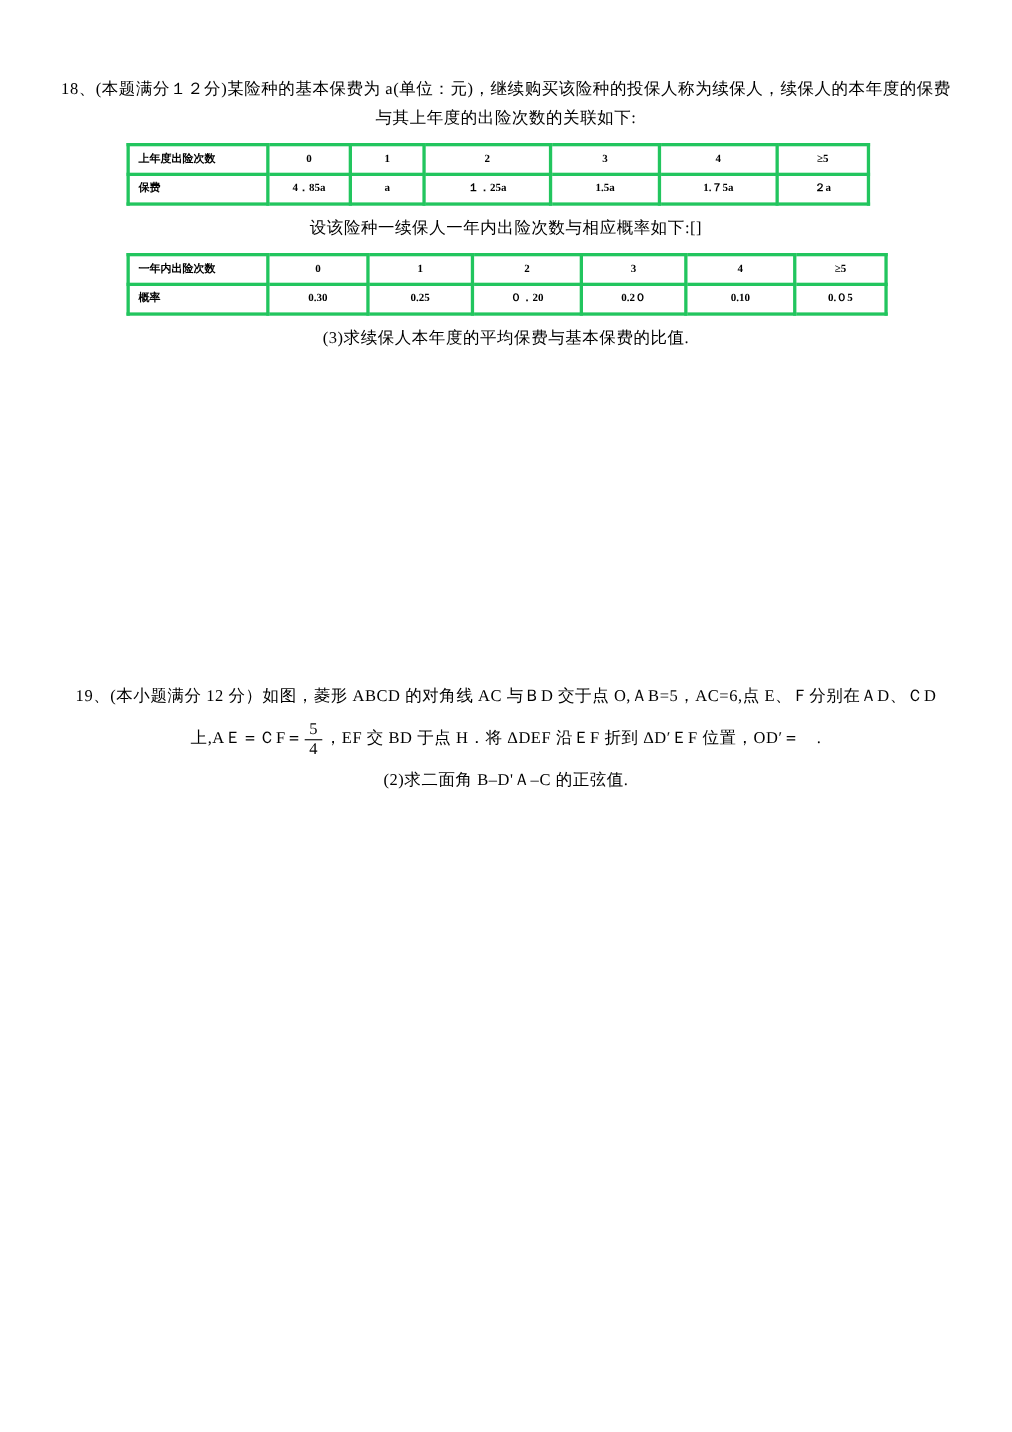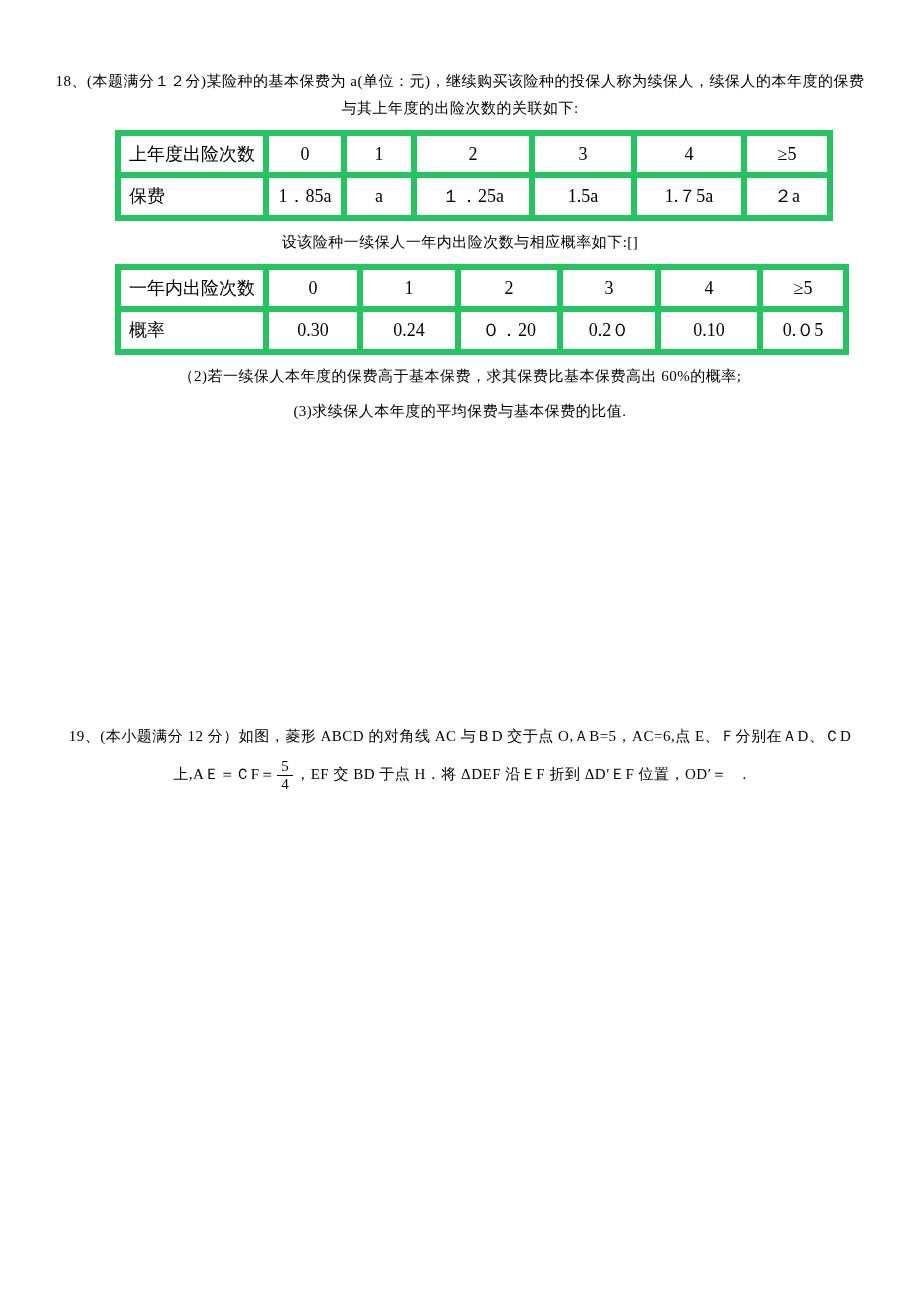--- a/index.html
+++ b/index.html
@@ -20,25 +20,26 @@
       margin: 8px 0;
       letter-spacing: 0.5px;
       text-align: center;
     }
     table {
       border-collapse: collapse;
       margin: 8px 0 8px 60px;
       font-family: inherit;
     }
     td {
-      border: 6px solid #22c55e;
+      border: 3px solid #22c55e;
       padding: 2px 8px;
       text-align: center;
-      font-size: 18px;
+      font-size: 10px;
       height: 20px;
+      font-weight: bold;
     }
     .row-header {
       text-align: left;
       font-family: "SimSun", serif;
     }
     .frac {
       display: inline-flex;
       flex-direction: column;
       align-items: center;
       vertical-align: middle;
@@ -83,21 +84,21 @@
       <td class="row-header col-h">上年度出险次数</td>
       <td class="col-0">0</td>
       <td class="col-1">1</td>
       <td class="col-2">2</td>
       <td class="col-3">3</td>
       <td class="col-4">4</td>
       <td class="col-5">≥5</td>
     </tr>
     <tr>
       <td class="row-header col-h">保费</td>
-      <td class="col-0">1．85a</td>
+      <td class="col-0">4．85a</td>
       <td class="col-1">a</td>
       <td class="col-2">１．25a</td>
       <td class="col-3">1.5a</td>
       <td class="col-4">1.７5a</td>
       <td class="col-5">２a</td>
     </tr>
   </tbody>
     </table>
 
   <p class="para" style="margin-top:0">设该险种一续保人一年内出险次数与相应概率如下:[]</p>
@@ -109,36 +110,36 @@
       <td class="p-col-0">0</td>
       <td class="p-col-1">1</td>
       <td class="p-col-2">2</td>
       <td class="p-col-3">3</td>
       <td class="p-col-4">4</td>
       <td class="p-col-5">≥5</td>
     </tr>
     <tr>
       <td class="row-header p-col-h">概率</td>
       <td class="p-col-0">0.30</td>
-      <td class="p-col-1">0.24</td>
+      <td class="p-col-1">0.25</td>
       <td class="p-col-2">０．20</td>
       <td class="p-col-3">0.2０</td>
       <td class="p-col-4">0.10</td>
       <td class="p-col-5">0.０5</td>
     </tr>
   </tbody>
     </table>
 
-  <p class="para">（2)若一续保人本年度的保费高于基本保费，求其保费比基本保费高出 60%的概率;</p>
   <p class="para">(3)求续保人本年度的平均保费与基本保费的比值.</p>
 </div>
 
 <div class="gap"></div>
 
 <div class="problem">
   <p class="para">19、(本小题满分 12 分）如图，菱形 ABCD 的对角线 AC 与ＢD 交于点 O,ＡB=5，AC=6,点 E、Ｆ分别在ＡD、ＣD</p>
   <p class="para" style="line-height:2.2">
     <span>上,AＥ＝ＣF＝</span><span class="frac">
         <span class="num">5</span>
         <span class="den">4</span>
       </span><span>，EF 交 BD 于点 H．将 ΔDEF 沿ＥF 折到 ΔD′ＥF 位置，OD′＝　.</span>
   </p>
+  <p class="para">(2)求二面角 B–D'Ａ–C 的正弦值.</p>
 </div>
 
 </body></html>

